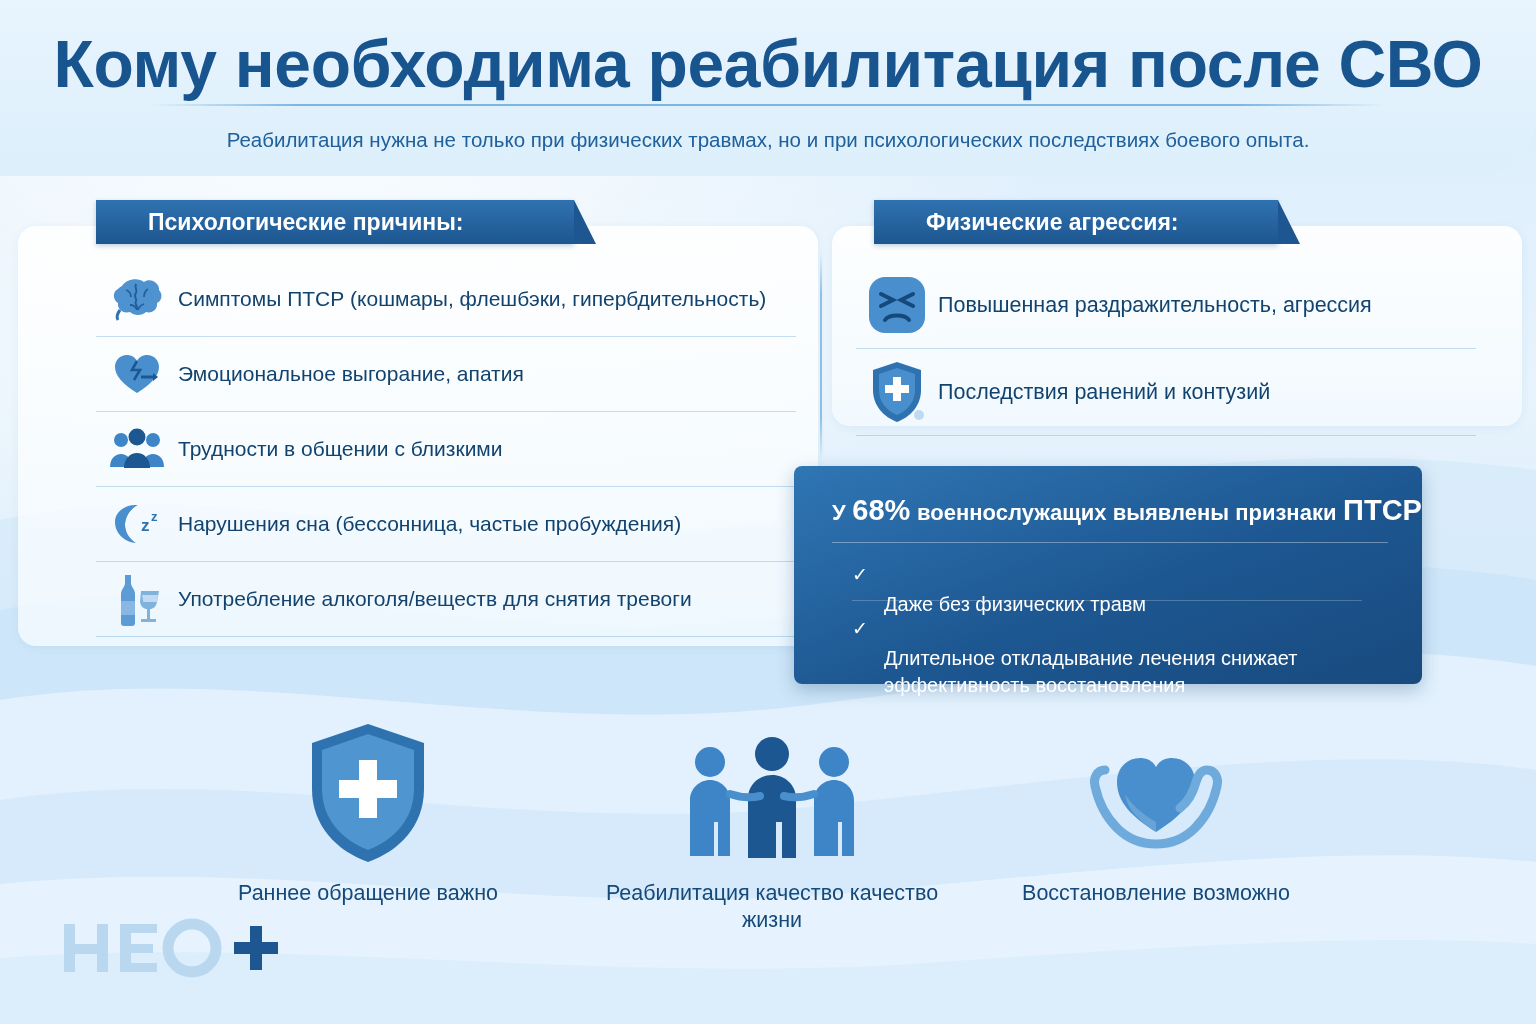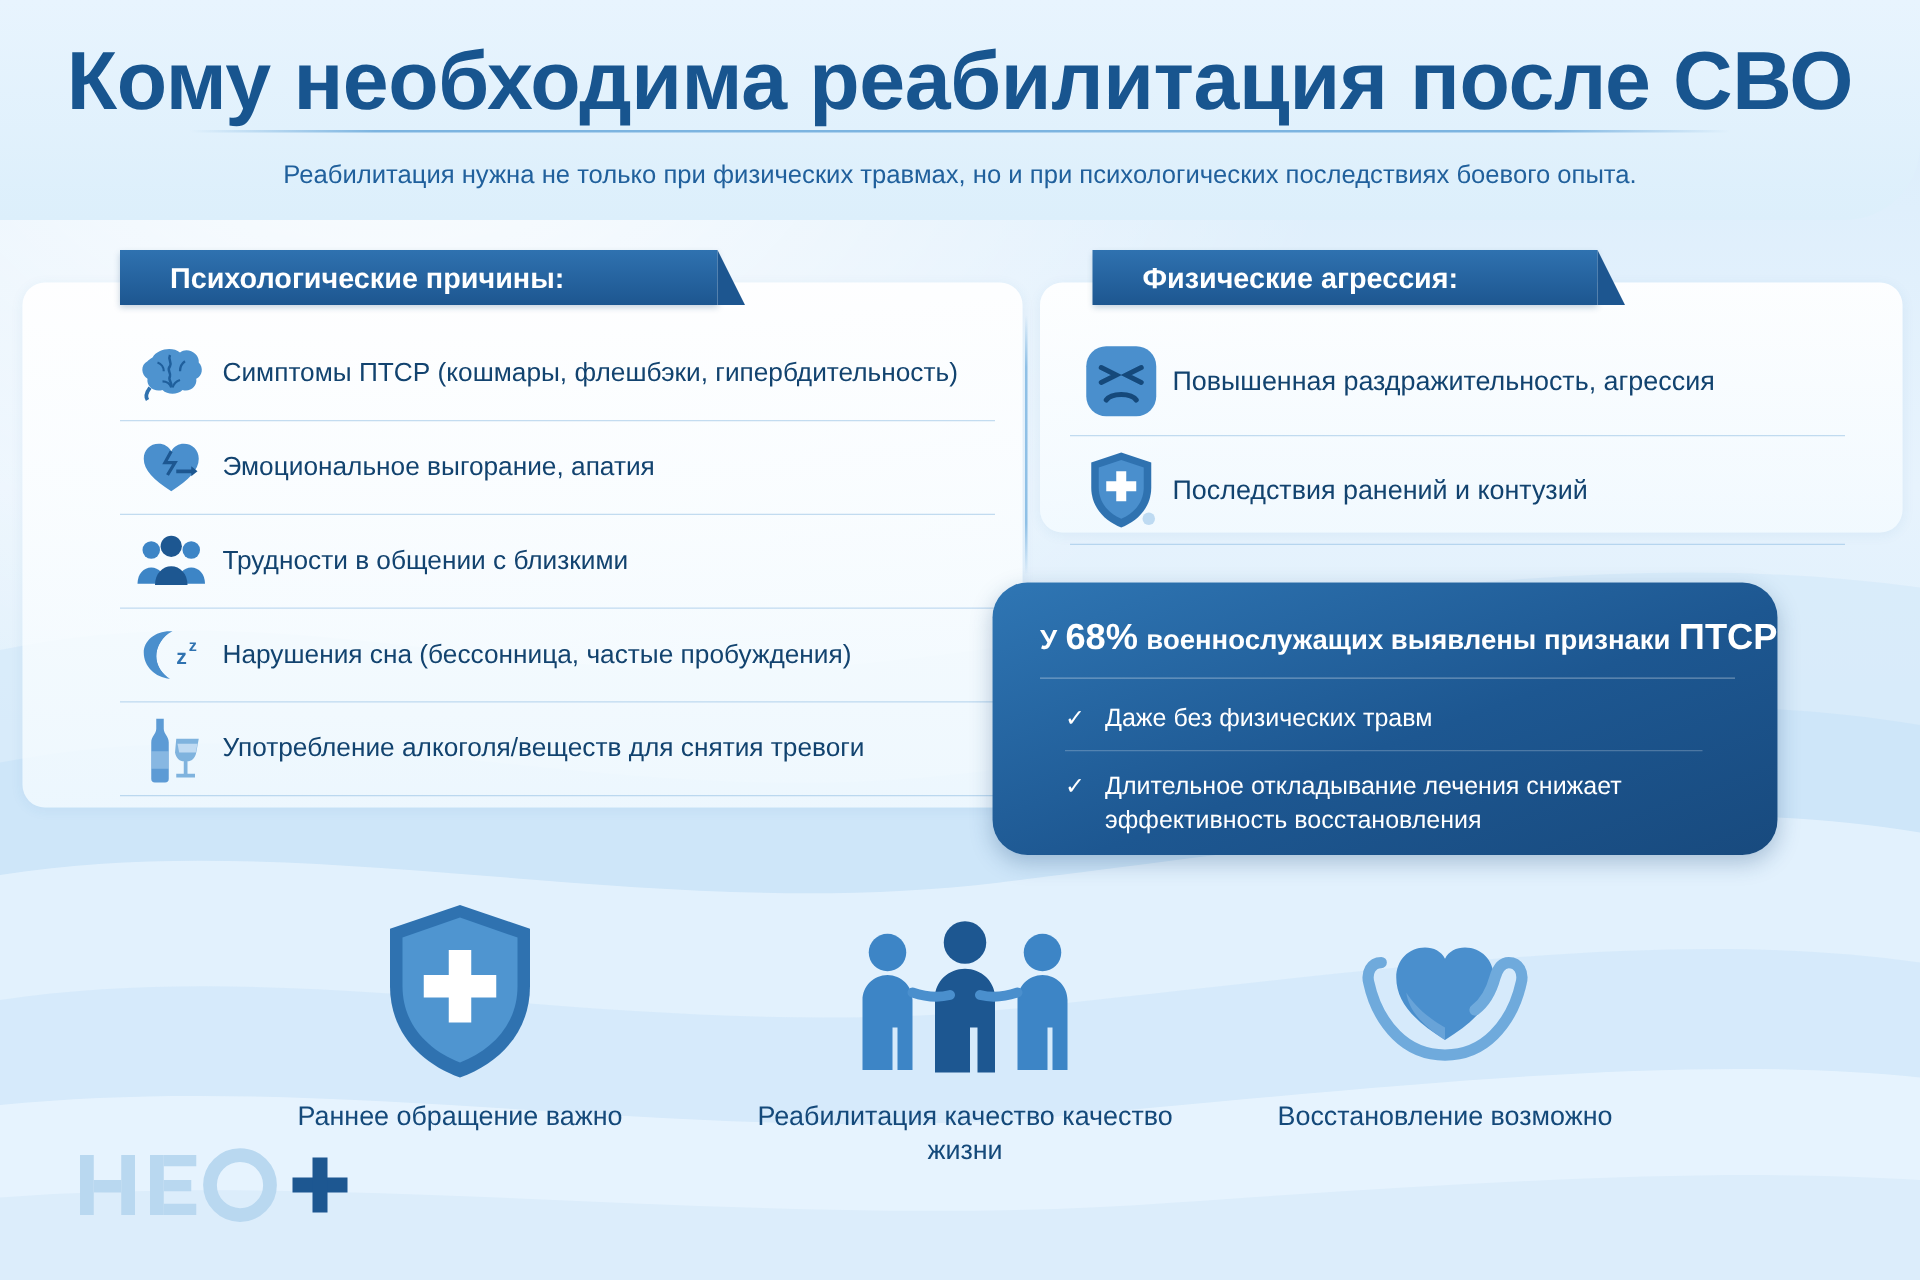--- a/index.html
+++ b/index.html
@@ -90,21 +90,21 @@
     right: -22px; top: 0;
     width: 0; height: 0;
     border-style: solid;
     border-width: 0 22px 44px 0;
     border-color: transparent transparent #1d5690 transparent;
   }
   .ribbon span {
     color: #ffffff;
     font-size: 23px;
     font-weight: bold;
-    padding-left: 40px;
+    padding-left: 52px;
     white-space: nowrap;
   }
   .ribbon-left { left: 96px; top: 200px; width: 478px; }
   .ribbon-right { left: 874px; top: 200px; width: 404px; }
 
   
   .list { position: absolute; }
   .list-left { left: 96px; top: 262px; width: 700px; }
   .list-right { left: 856px; top: 262px; width: 620px; }
 
@@ -139,21 +139,21 @@
     width: 2px; height: 208px;
     background: linear-gradient(180deg, rgba(120,175,220,0) 0%, #8ec0e6 20%, #8ec0e6 80%, rgba(120,175,220,0) 100%);
   }
 
   
   .stat-card {
     position: absolute;
     left: 794px; top: 466px;
     width: 628px; height: 218px;
     background: linear-gradient(160deg, #2f76b4 0%, #1d5791 55%, #184a7e 100%);
-    border-radius: 28px;
+    border-radius: 8px;
     box-shadow: 0 6px 18px rgba(20,70,120,0.28);
   }
   .stat-head {
     position: absolute;
     left: 38px; top: 28px;
     width: 560px;
     color: #ffffff;
     font-size: 24px;
     font-weight: bold;
     white-space: nowrap;
@@ -172,21 +172,21 @@
     align-items: flex-start;
     color: #ffffff;
     font-size: 20px;
   }
   .stat-item .check {
     width: 32px; min-width: 32px;
     color: #ffffff;
     font-size: 19px;
     padding-top: 1px;
   }
-  .stat-item .t { line-height: 1.35; }
+  .stat-item .t { line-height: 1.35; margin-top: 29px; }
   .stat-i1 { left: 58px; top: 96px; width: 520px; }
   .stat-i2 { left: 58px; top: 150px; width: 520px; }
   .stat-sep {
     position: absolute;
     left: 58px; top: 134px;
     width: 510px; height: 1px;
     background: rgba(255,255,255,0.22);
   }
 
   

